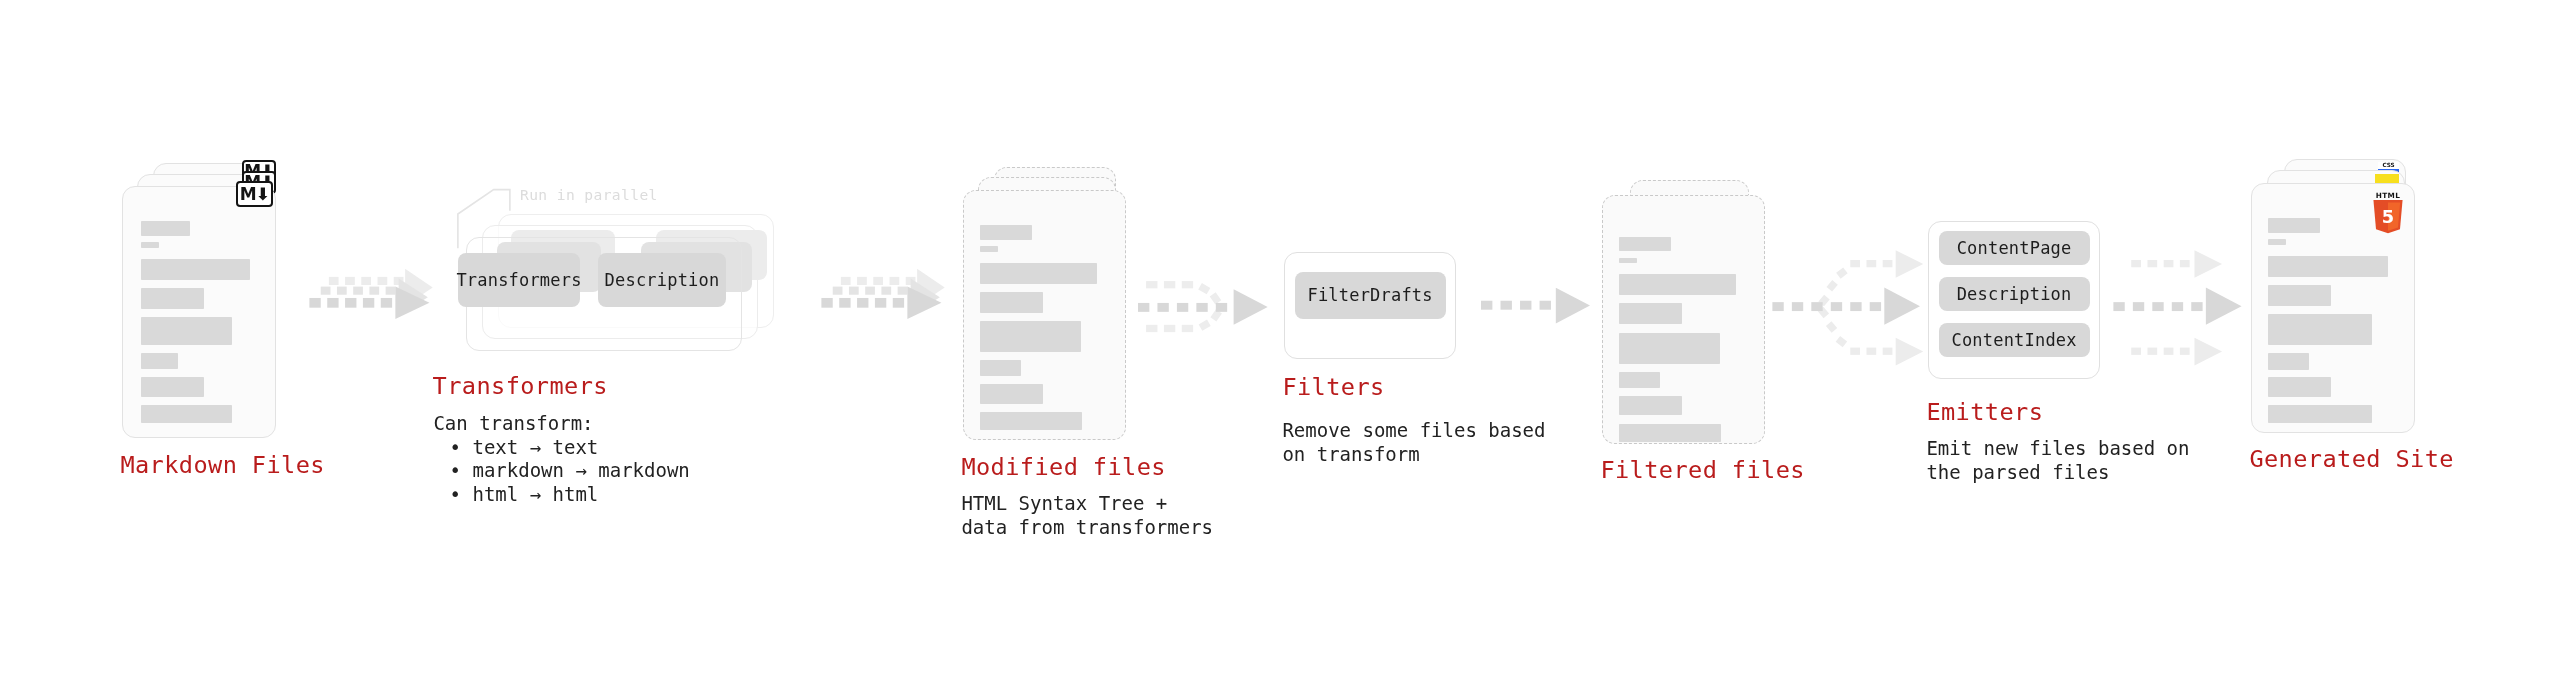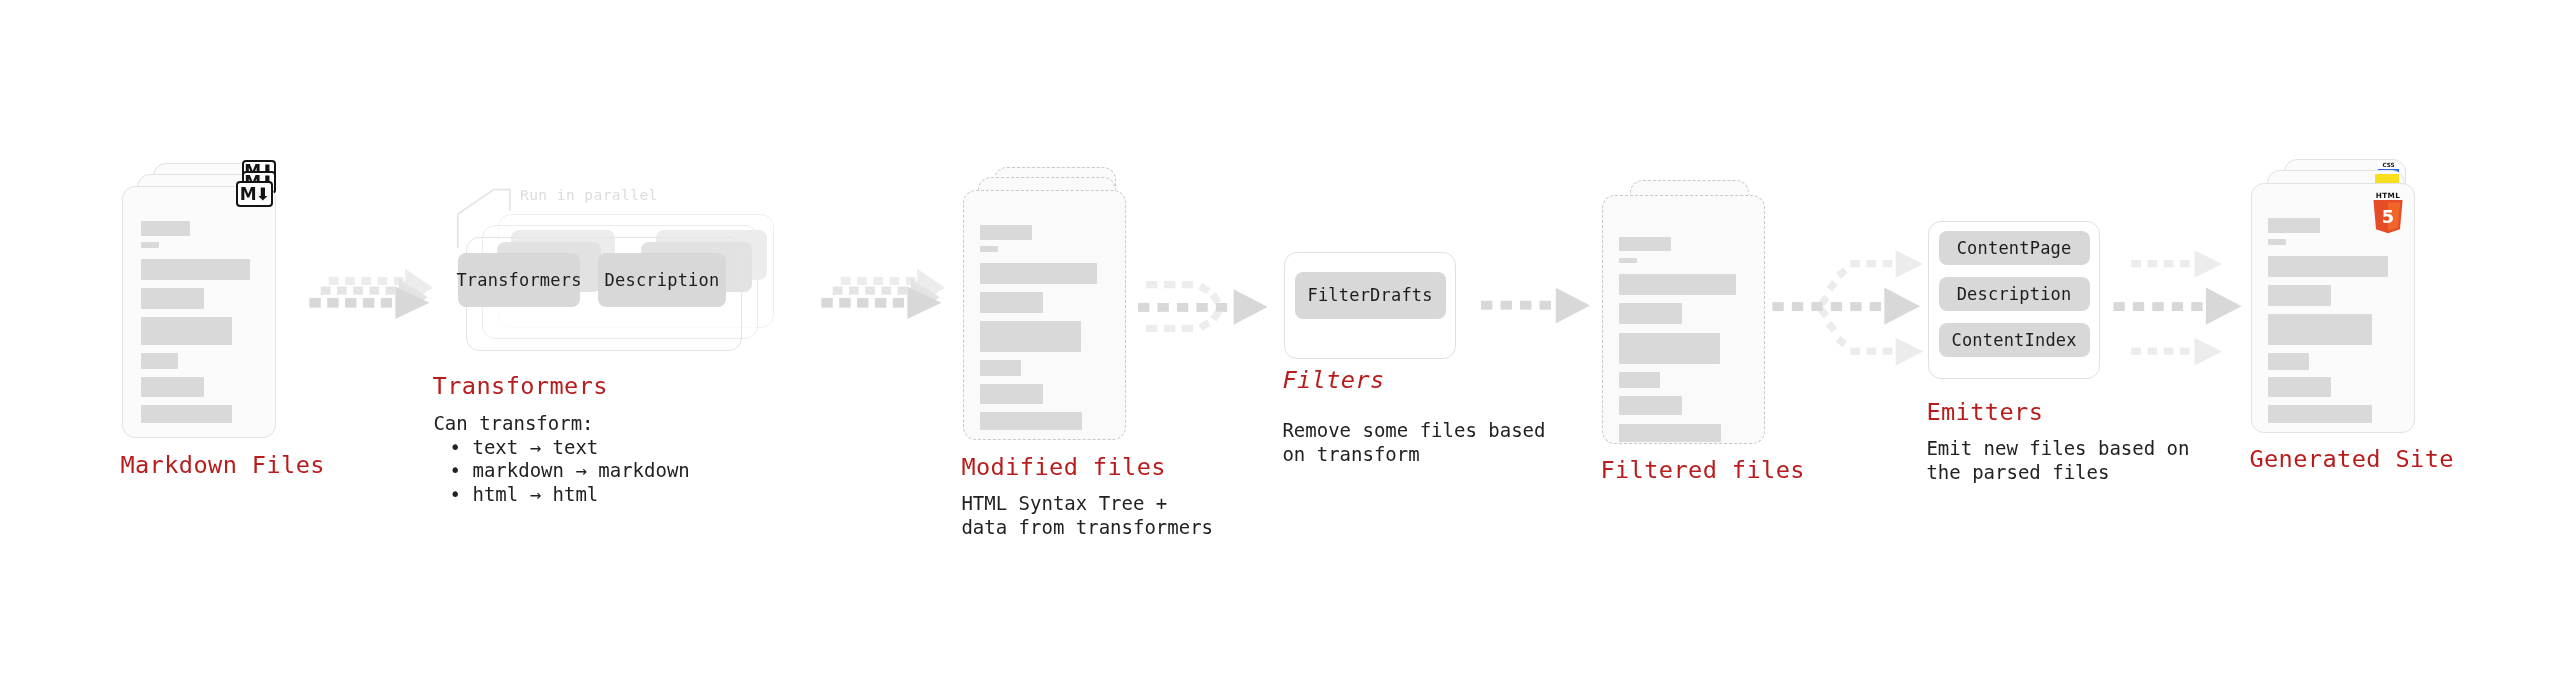--- a/index.html
+++ b/index.html
@@ -226,21 +226,21 @@
       <path d="M118 38 L160 60 L118 82 Z"></path>
     </g>
   </svg>
 
   <div class="abs" style="left:1284px;top:252px;width:268px;height:236px;">
 
     <div class="gbox" style="left:0px;top:0px;width:172px;height:107px;">
     </div>
     <div class="chip" style="position:absolute;left:10.6px;top:19.5px;width:151px;height:47px;">FilterDrafts</div>
 
-    <div class="abs label-title" style="left:-1.6px;top:114px;font-style:italic;">Filters</div>
+    <div class="abs label-title" style="left:-1.6px;top:121px;">Filters</div>
     <div class="abs label-sub" style="left:-1.6px;top:167px;">Remove some files based
 on transform</div>
   </div>
 
   <svg class="abs" style="left:1481px;top:286px;" width="122" height="49" viewBox="0 0 150 60">
     <g fill="#d8d8d8">
       <rect x="0" y="18" width="14" height="11"></rect>
         <rect x="24" y="18" width="14" height="11"></rect>
       <rect x="48" y="18" width="14" height="11"></rect>
         <rect x="72" y="18" width="14" height="11"></rect>

